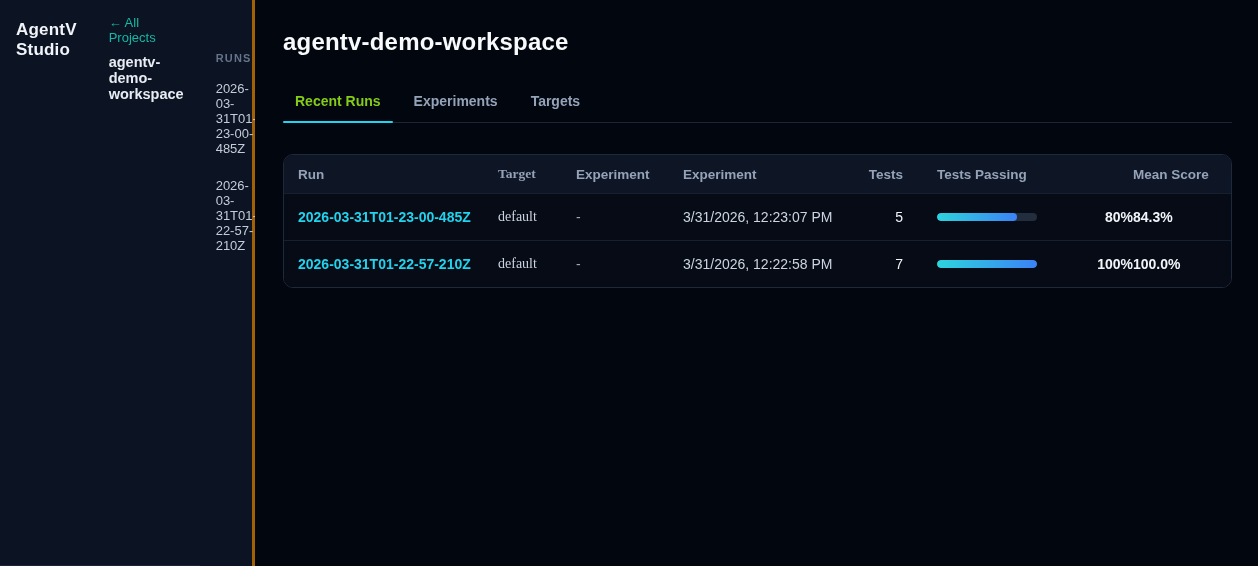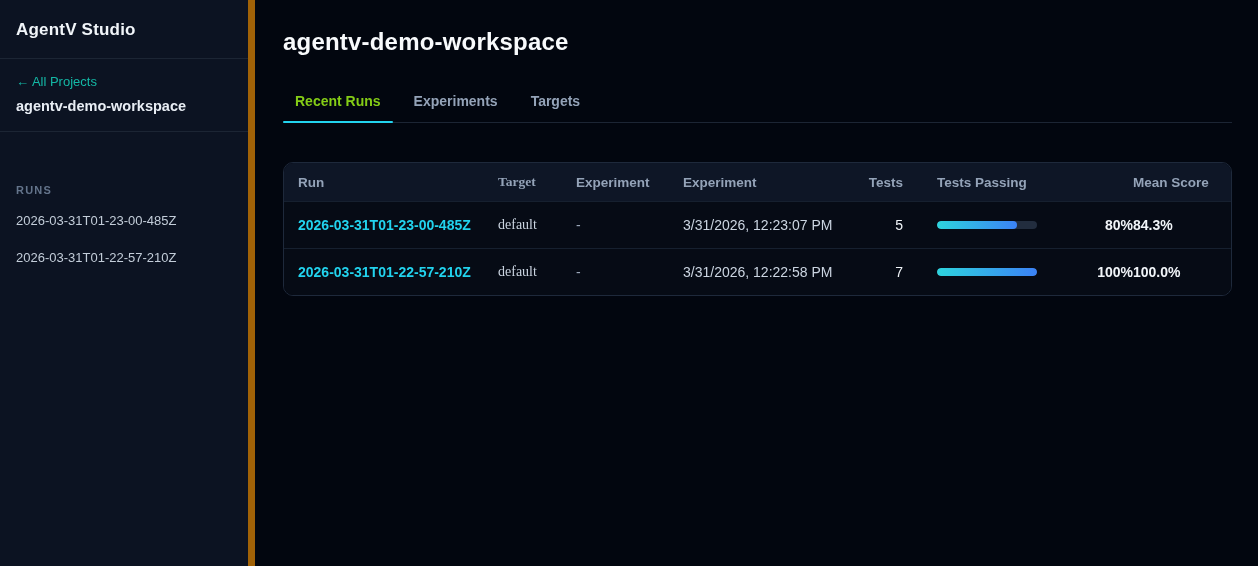--- a/index.html
+++ b/index.html
@@ -10,23 +10,22 @@
     color: #e2e8f0;
     display: flex;
   }
 
   
   .sidebar {
     width: 255px;
     min-width: 255px;
     height: 100%;
     background: #0c1322;
-    border-right: 7px solid #a16207;
-    display: flex;
-    flex-direction: column;
+    border-right: 3px solid #a16207;
+    display: flex;
   }
   .sidebar-header {
     padding: 20px 16px 18px 16px;
     border-bottom: 1px solid #1c2534;
   }
   .app-title {
     font-size: 17px;
     font-weight: bold;
     color: #f1f5f9;
     letter-spacing: 0.2px;
@@ -101,21 +100,21 @@
     content: "";
     position: absolute;
     left: 0; right: 0; bottom: -1px;
     height: 2px;
     background: #22d3ee;
     border-radius: 1px;
   }
 
   
   .runs-table {
-    margin-top: 39px;
+    margin-top: 31px;
     border: 1px solid #1e293b;
     border-radius: 10px;
     overflow: hidden;
   }
   .t-row {
     display: flex;
     align-items: center;
     padding: 0 14px;
   }
   .t-head {

